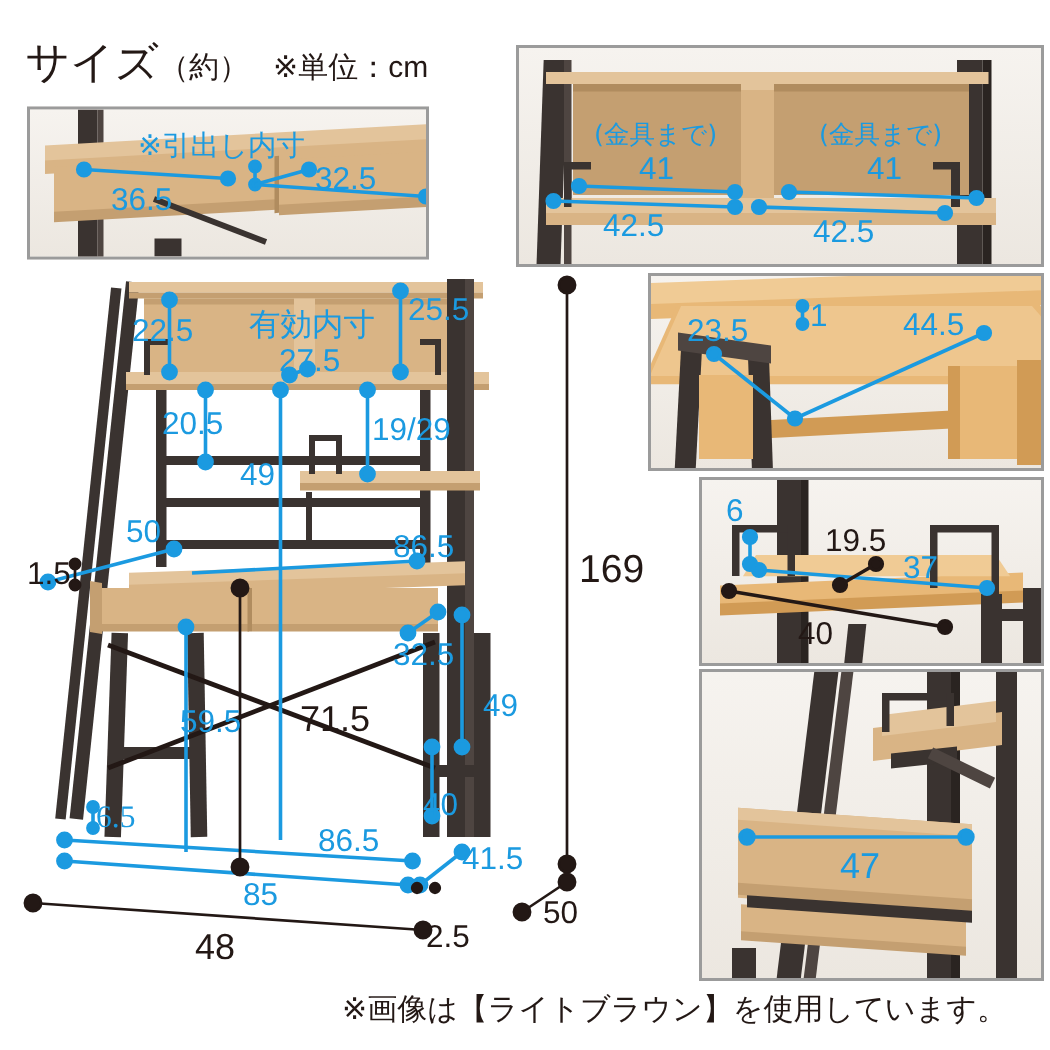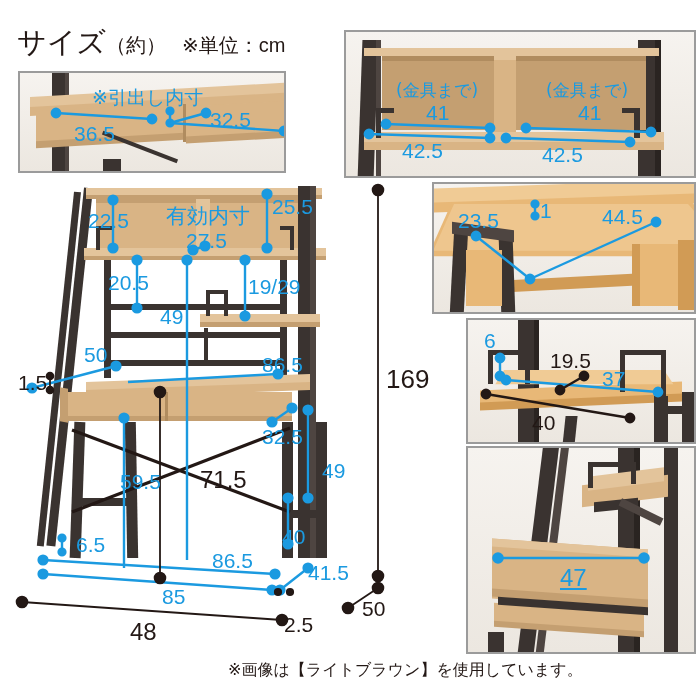--- a/index.html
+++ b/index.html
@@ -45,21 +45,21 @@
 
   
   svg.dim{position:absolute;left:0;top:0;overflow:visible;pointer-events:none;}
   .lblB{position:absolute;color:#1b9ae0;font-size:21px;line-height:1;white-space:nowrap;font-weight:400;}
   .lblK{position:absolute;color:#231815;font-size:21px;line-height:1;white-space:nowrap;font-weight:400;}
   .lblB.sm{font-size:17px;}
   .lblB.jp,.lblK.jp{font-family:"DejaVu Sans",sans-serif;}
 
   
   #footnote{
-    left:228px;top:662px;font-size:16px;white-space:nowrap;
+    left:228px;top:662px;font-size:20px;white-space:nowrap;
   }
 </style>
 </head>
 <body>
 
 <div class="abs" id="title">
   <span>サイズ</span><span class="small">（約）</span><span class="gap"></span><span class="small">※単位：cm</span>
 </div>
 
 <div class="panel abs" style="left:18px;top:71px;width:268px;height:102px;">
@@ -286,21 +286,21 @@
   </div>
 
   <svg class="dim" width="230" height="208">
     <g stroke="#1b9ae0" stroke-width="2.4" fill="#1b9ae0">
       <line x1="30" y1="110" x2="176" y2="110"></line>
       <circle cx="30" cy="110" r="4.6"></circle>
         <circle cx="176" cy="110" r="4.6"></circle>
     </g>
   </svg>
 
-  <div class="lblB" style="left:92px;top:118px;font-size:24px;text-decoration:underline;">47</div>
+  <div class="lblB" style="left:92px;top:118px;font-size:24px;">47</div>
 </div>
 
 <div class="abs" style="left:0px;top:178px;width:440px;height:470px;">
 
   <div class="abs" style="left:0;top:0;width:440px;height:470px;">
 
     <div class="metal" style="left:84px;top:10px;width:9px;height:360px;transform:rotate(6deg);transform-origin:top;"></div>
     <div class="metal" style="left:74px;top:14px;width:7px;height:356px;transform:rotate(6deg);transform-origin:top;"></div>
 
     <div class="wood-l" style="left:86px;top:10px;width:236px;height:7px;"></div>
@@ -462,21 +462,21 @@
   <div class="lblB" style="left:160px;top:128px;">49</div>
   <div class="lblB" style="left:84px;top:166px;">50</div>
   <div class="lblK" style="left:18px;top:194px;">1.5</div>
   <div class="lblB" style="left:262px;top:176px;">86.5</div>
   <div class="lblK" style="left:386px;top:188px;font-size:26px;">169</div>
   <div class="lblB" style="left:120px;top:280px;margin-top:13px;">59.5</div>
   <div class="lblK" style="left:200px;top:290px;font-size:24px;">71.5</div>
   <div class="lblB" style="left:262px;top:248px;">32.5</div>
   <div class="lblB" style="left:322px;top:282px;">49</div>
   <div class="lblB" style="left:282px;top:348px;">40</div>
-  <div class="lblB" style="left:76px;top:356px;">6.5</div>
+  <div class="lblB" style="left:64px;top:356px;font-family:Liberation Serif, serif;">6.5</div>
   <div class="lblB" style="left:212px;top:372px;">86.5</div>
   <div class="lblB" style="left:162px;top:408px;">85</div>
   <div class="lblB" style="left:308px;top:384px;">41.5</div>
   <div class="lblK" style="left:130px;top:442px;font-size:24px;">48</div>
   <div class="lblK" style="left:284px;top:436px;">2.5</div>
   <div class="lblK" style="left:362px;top:420px;">50</div>
 </div>
 
 <div class="abs lblK jp" id="footnote">※画像は【ライトブラウン】を使用しています。</div>
 

